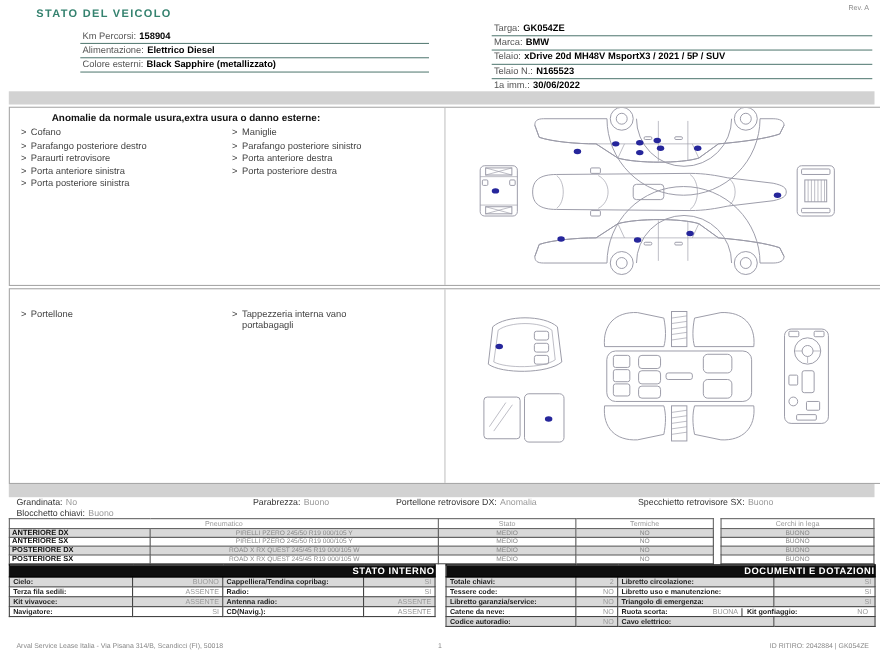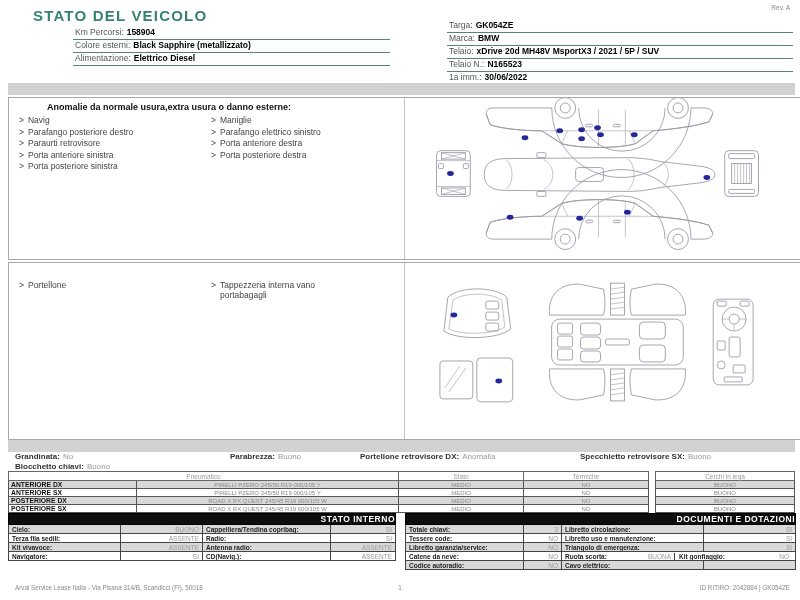--- a/index.html
+++ b/index.html
@@ -2,21 +2,21 @@
 <html><head>
 <meta charset="utf-8">
 <style>
   html,body{margin:0;padding:0;}
   body{
     width:800px;height:600px;position:relative;overflow:hidden;
     background:#ffffff;font-family:"Liberation Sans", sans-serif;color:#333;
   }
 
   
-  .page-title{position:absolute;left:33px;top:7px;font-size:15px;font-weight:bold;
+  .page-title{position:absolute;left:33px;top:7px;font-size:10px;font-weight:bold;
     color:#35826f;letter-spacing:1.2px;}
   .rev{position:absolute;right:10px;top:4px;font-size:6.5px;color:#8a8a8a;}
   .info-block{position:absolute;}
   #info-left{left:33px;top:27px;width:357px;}
   #info-right{left:407px;top:20px;width:386px;}
   .info-row{border-bottom:1px solid #5d817a;padding:1px 0 2px 2px;font-size:8.5px;
     color:#555;height:9px;line-height:9px;white-space:nowrap;overflow:hidden;margin-left:40px;}
   .info-row .val{font-weight:bold;color:#000;margin-left:3px;}
 
   .gray-band{position:absolute;left:8px;width:787px;height:12px;background:#d2d2d2;}
@@ -34,21 +34,21 @@
   .anom .gt{margin-right:4px;}
   .sec-divider{position:absolute;top:0;bottom:0;left:395px;width:1px;background:#c4c4c4;}
   .diagram{position:absolute;left:396px;top:0;width:389px;height:100%;}
   .diagram svg{display:block;}
   .car-lines{stroke:#9b9ba8;fill:none;stroke-width:0.9;}
   .car-lines .thin{stroke-width:0.6;}
 
   
   .cond{position:absolute;left:15px;top:452px;width:780px;font-size:8px;color:#999;}
   .cond .pair{position:absolute;white-space:nowrap;}
-  .cond .lbl{font-weight:bold;color:#333;margin-right:3px;}
+  .cond .lbl{font-weight:normal;color:#333;margin-right:3px;}
 
   
   .tire-wrap{position:absolute;left:8px;top:471px;width:787px;display:flex;}
   table{border-collapse:collapse;table-layout:fixed;}
   .tire-main{width:640px;}
   .tire-cerchi{width:141px;margin-left:6px;}
   .tire-main th,.tire-cerchi th{height:8px;font-size:6.5px;color:#9a9a9a;font-weight:normal;
     border:1px solid #666;padding:0;}
   .tire-main td,.tire-cerchi td{height:7px;font-size:6px;border:1px solid #555;
     padding:0 2px;color:#888;text-align:center;white-space:nowrap;overflow:hidden;}
@@ -77,41 +77,41 @@
   .footer .fr{position:absolute;right:10px;}
 </style>
 </head>
 <body>
 
 <div class="page-title">STATO DEL VEICOLO</div>
 <div class="rev">Rev. A</div>
 
 <div class="info-block" id="info-left">
   <div class="info-row"><span>Km Percorsi:</span><span class="val">158904</span></div>
+  <div class="info-row"><span>Alimentazione:</span><span class="val">Elettrico Diesel</span></div>
   <div class="info-row"><span>Colore esterni:</span><span class="val">Black Sapphire (metallizzato)</span></div>
-  <div class="info-row"><span>Alimentazione:</span><span class="val">Elettrico Diesel</span></div>
 </div>
 
 <div class="info-block" id="info-right">
   <div class="info-row"><span>Targa:</span><span class="val">GK054ZE</span></div>
   <div class="info-row"><span>Marca:</span><span class="val">BMW</span></div>
   <div class="info-row"><span>Telaio:</span><span class="val">xDrive 20d MH48V MsportX3 / 2021 / 5P / SUV</span></div>
   <div class="info-row"><span>Telaio N.:</span><span class="val">N165523</span></div>
   <div class="info-row"><span>1a imm.:</span><span class="val">30/06/2022</span></div>
 </div>
 
 <div class="gray-band" id="band1"></div>
 
 <div class="section" id="sec-ext">
   <div class="sec-head">Anomalie da normale usura,extra usura o danno esterne:</div>
   <div class="sec-cols">
     <div class="sec-col1">
       <div class="anom">
           <span class="gt">&gt;</span>
-          <span>Navig</span>
+          <span>Cofano</span>
         </div>
       <div class="anom">
           <span class="gt">&gt;</span>
           <span>Parafango posteriore destro</span>
         </div>
       <div class="anom">
           <span class="gt">&gt;</span>
           <span>Paraurti retrovisore</span>
         </div>
       <div class="anom">
@@ -123,21 +123,21 @@
           <span>Porta posteriore sinistra</span>
         </div>
     </div>
     <div class="sec-col2">
       <div class="anom">
           <span class="gt">&gt;</span>
           <span>Maniglie</span>
         </div>
       <div class="anom">
           <span class="gt">&gt;</span>
-          <span>Parafango elettrico sinistro</span>
+          <span>Parafango posteriore sinistro</span>
         </div>
       <div class="anom">
           <span class="gt">&gt;</span>
           <span>Porta anteriore destra</span>
         </div>
       <div class="anom">
           <span class="gt">&gt;</span>
           <span>Porta posteriore destra</span>
         </div>
     </div>

